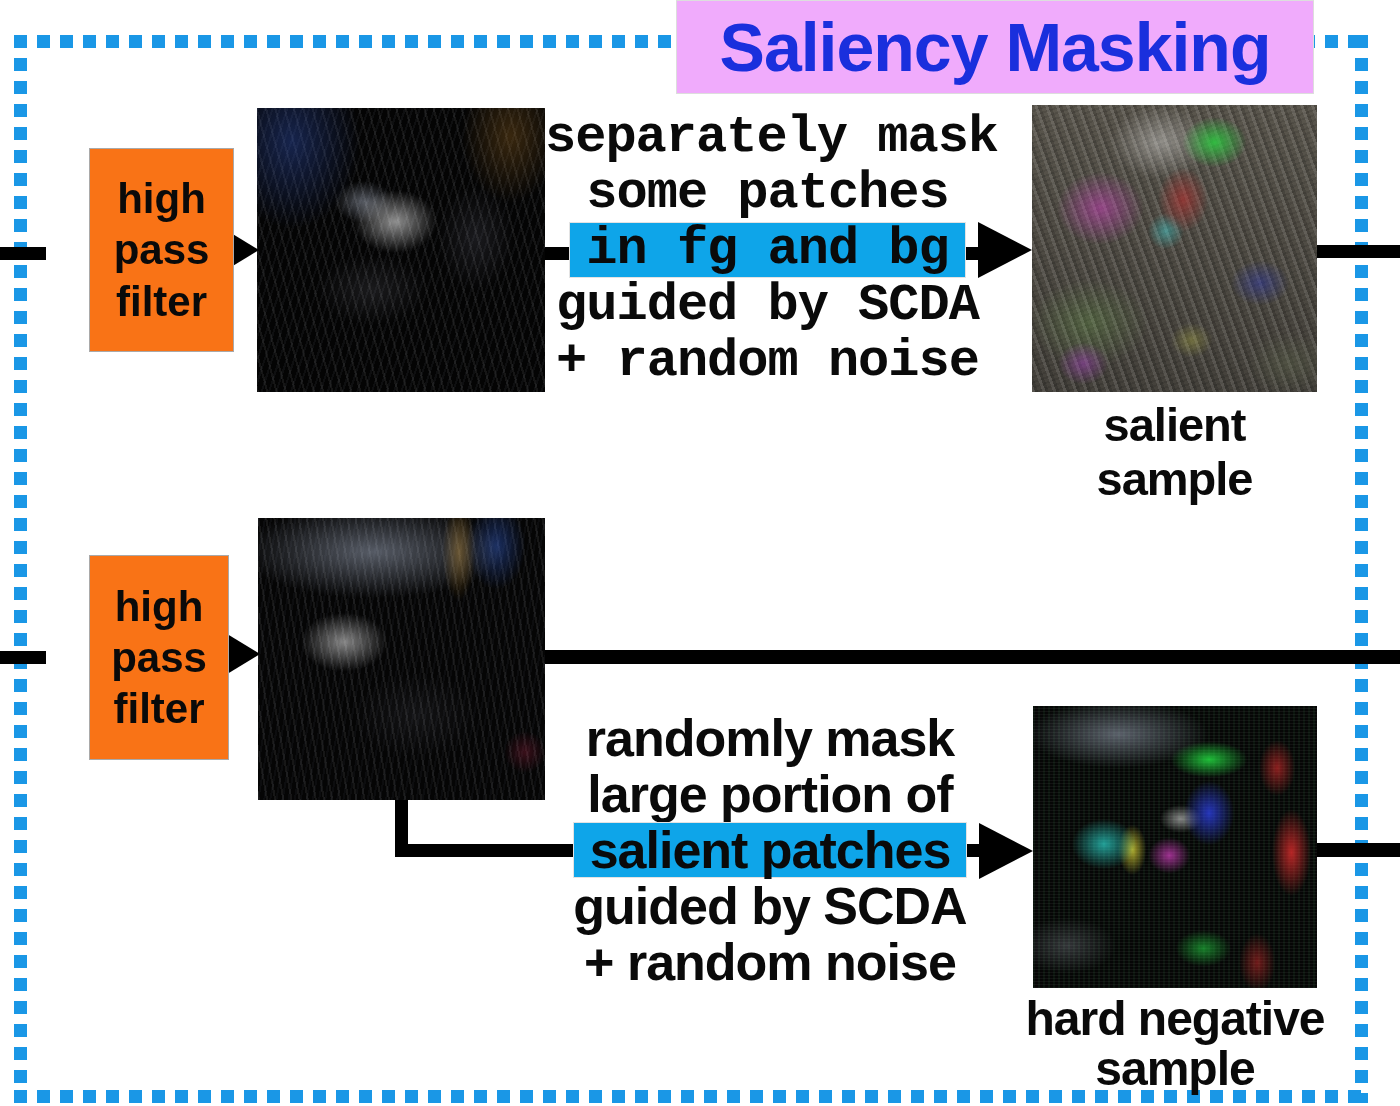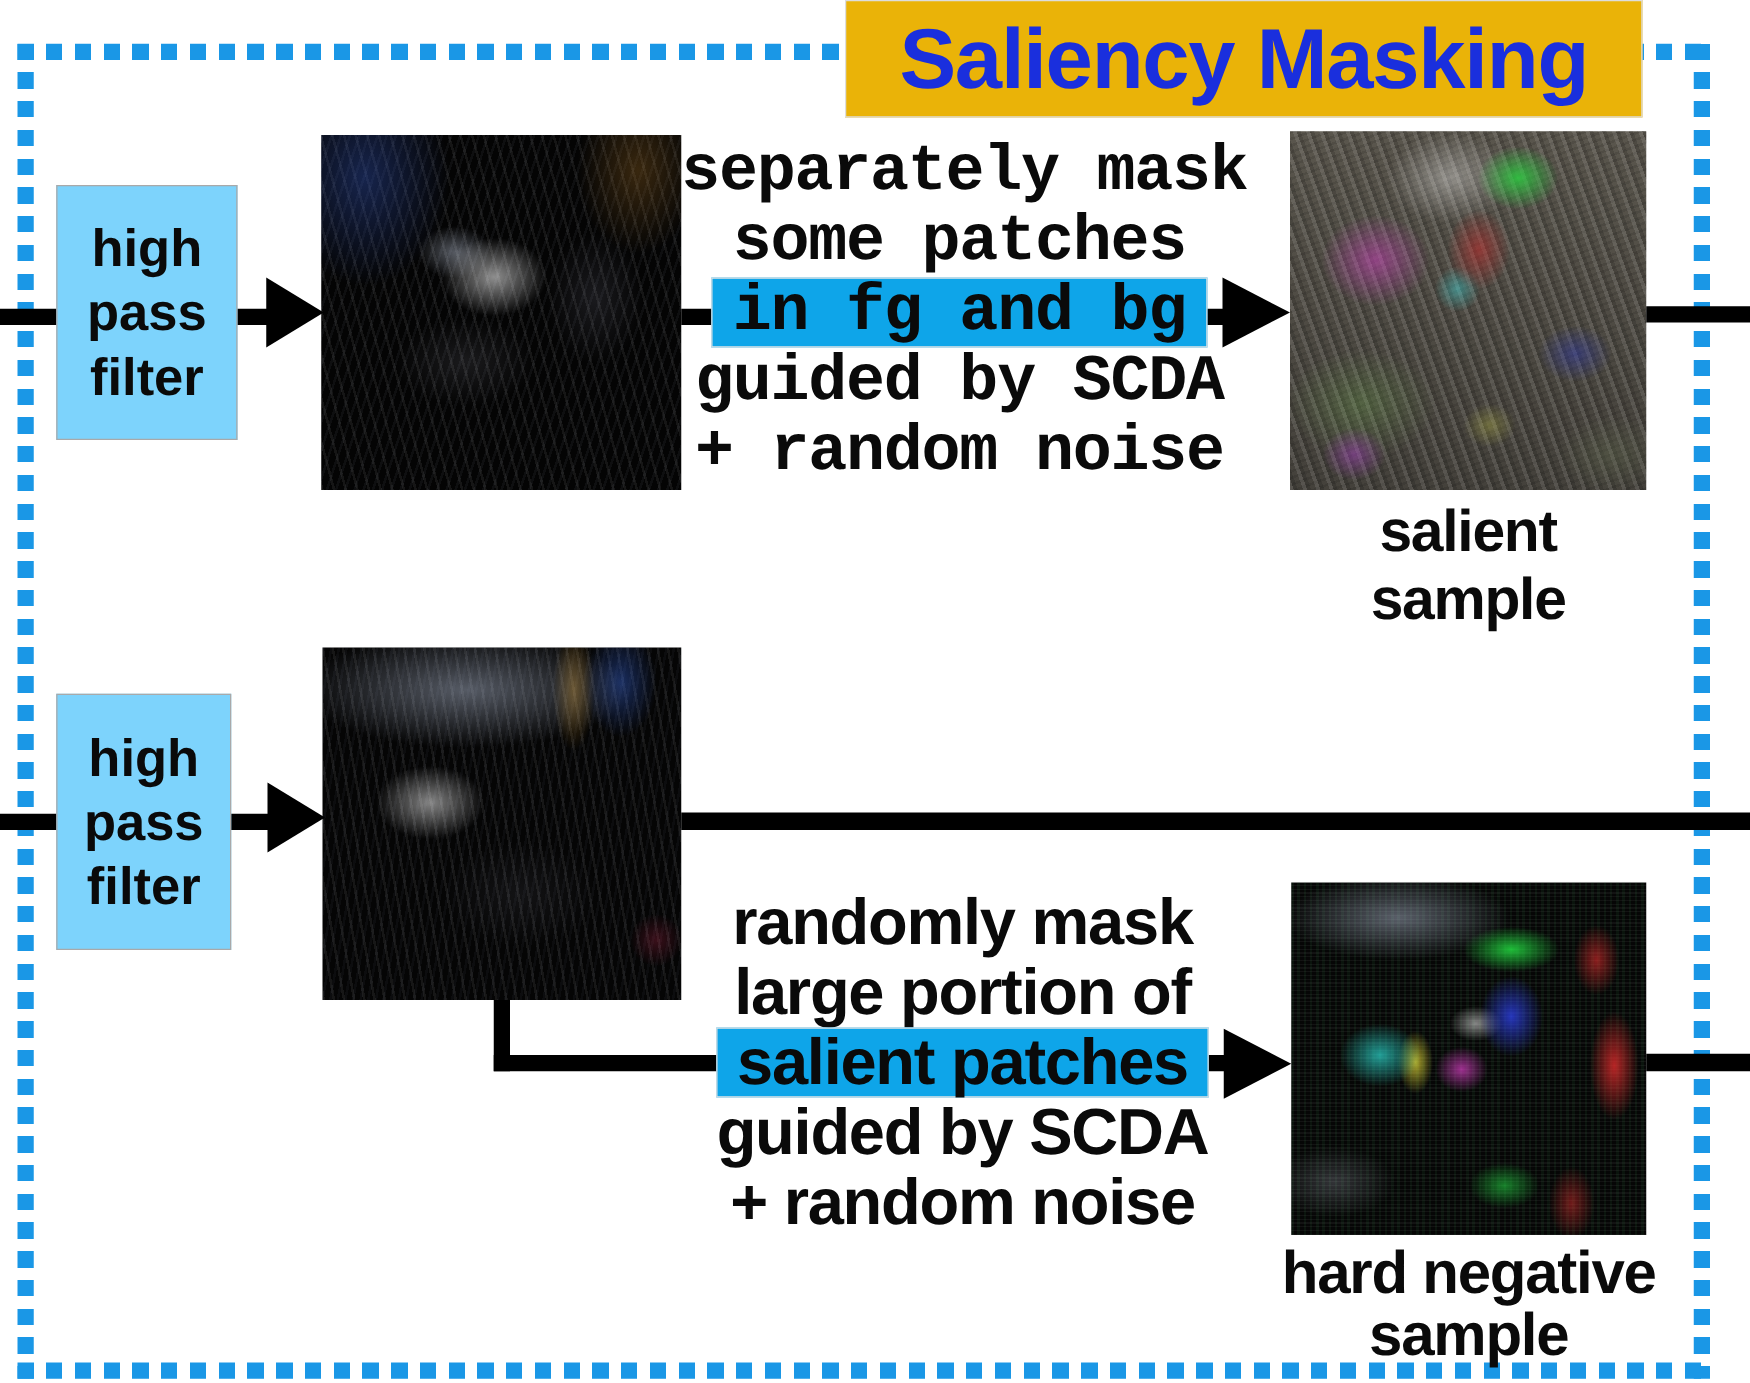--- a/index.html
+++ b/index.html
@@ -16,36 +16,37 @@
   .bd{position:absolute;z-index:1;}
   .bd-h{height:13px;background:repeating-linear-gradient(90deg,var(--border-blue) 0 13px,transparent 13px 23px);}
   .bd-v{width:13px;background:repeating-linear-gradient(180deg,var(--border-blue) 0 13px,transparent 13px 23px);}
   .bd-top{left:14px;top:35px;width:1354px;}
   .bd-bottom{left:14px;top:1090px;width:1354px;}
   .bd-left{left:14px;top:35px;height:1068px;}
   .bd-right{left:1355px;top:35px;height:1068px;}
   
   .title-box{
     position:absolute;left:676px;top:0px;width:636px;height:92px;z-index:6;
-    background:#eab308;border:1px solid #ddd;display:flex;align-items:center;justify-content:center;
+    background:#f0abfc;border:1px solid #ddd;display:flex;align-items:center;justify-content:center;
   }
   .title-text{
     font-size:68px;font-weight:700;color:var(--title-blue);letter-spacing:-1px;white-space:nowrap;
   }
   
   .fl{position:absolute;background:var(--arrow-black);z-index:4;}
   .ah{position:absolute;width:0;height:0;z-index:4;
       border-top:28px solid transparent;border-bottom:28px solid transparent;
       border-left:46px solid var(--arrow-black);}
   
   .hp-box{
-    position:absolute;z-index:5;background:#7dd3fc;border:1px solid #a9a9a9;
+    position:absolute;z-index:5;background:#f97316;border:1px solid #a9a9a9;
     display:flex;align-items:center;justify-content:center;text-align:center;
     font-size:42px;font-weight:700;color:#0a0a0a;line-height:1.22;padding:6px;
     box-sizing:border-box;
+    margin-left:44px;
   }
   
   .step{
     position:absolute;z-index:5;text-align:center;font-weight:700;color:#0a0a0a;
     font-size:52px;line-height:56px;letter-spacing:-1px;white-space:nowrap;
   }
   .step .ln{height:56px;}
   .step .ln-box{
     display:inline-block;background:#0ea5e9;border:1px solid #e3e3e3;
     padding:0 16px;height:54px;line-height:54px;

